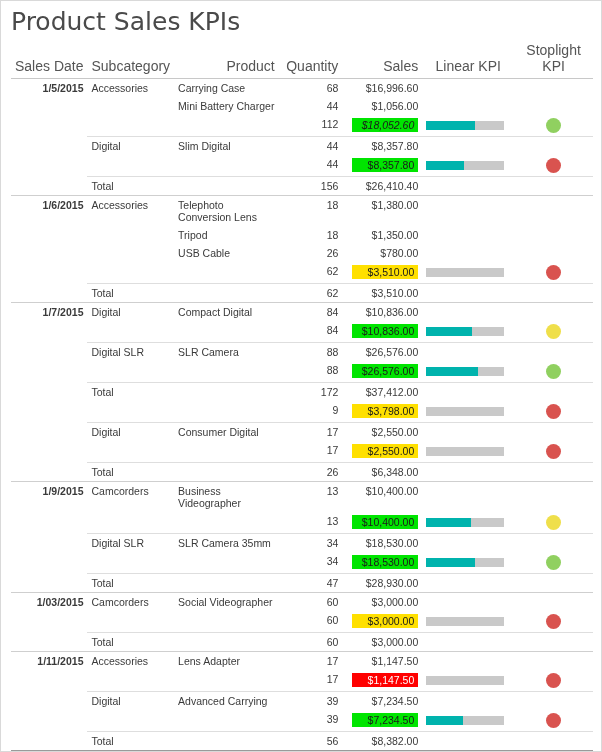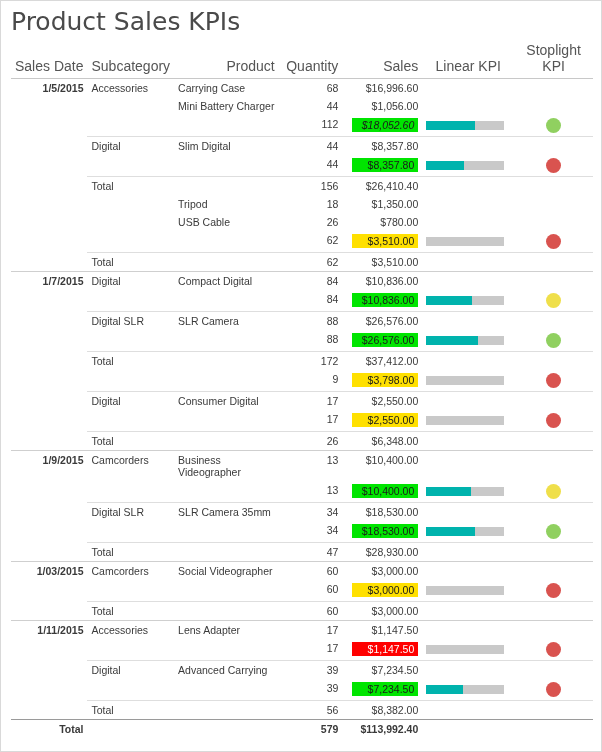--- a/index.html
+++ b/index.html
@@ -173,20 +173,29 @@
           <td class="c-spot"><span class="dot" style="background: rgb(217, 83, 79);"></span></td>
         </tr>
         <tr class="thin-sep">
           <td class="c-date nowrap"></td>
           <td class="c-sub sep-cell">Total</td>
           <td class="c-prod sep-cell"></td>
           <td class="c-qty sep-cell">156</td>
           <td class="c-sales sep-cell">$26,410.40</td>
           <td class="c-linear sep-cell"></td>
           <td class="c-spot sep-cell"></td>
+        </tr>
+        <tr class="row-sep">
+          <td class="c-date nowrap">1/6/2015</td>
+          <td class="c-sub">Accessories</td>
+          <td class="c-prod">Telephoto Conversion Lens</td>
+          <td class="c-qty">18</td>
+          <td class="c-sales">$1,380.00</td>
+          <td class="c-linear"></td>
+          <td class="c-spot"></td>
         </tr>
         <tr>
           <td class="c-date nowrap"></td>
           <td class="c-sub"></td>
           <td class="c-prod">Tripod</td>
           <td class="c-qty">18</td>
           <td class="c-sales">$1,350.00</td>
           <td class="c-linear"></td>
           <td class="c-spot"></td>
         </tr>

